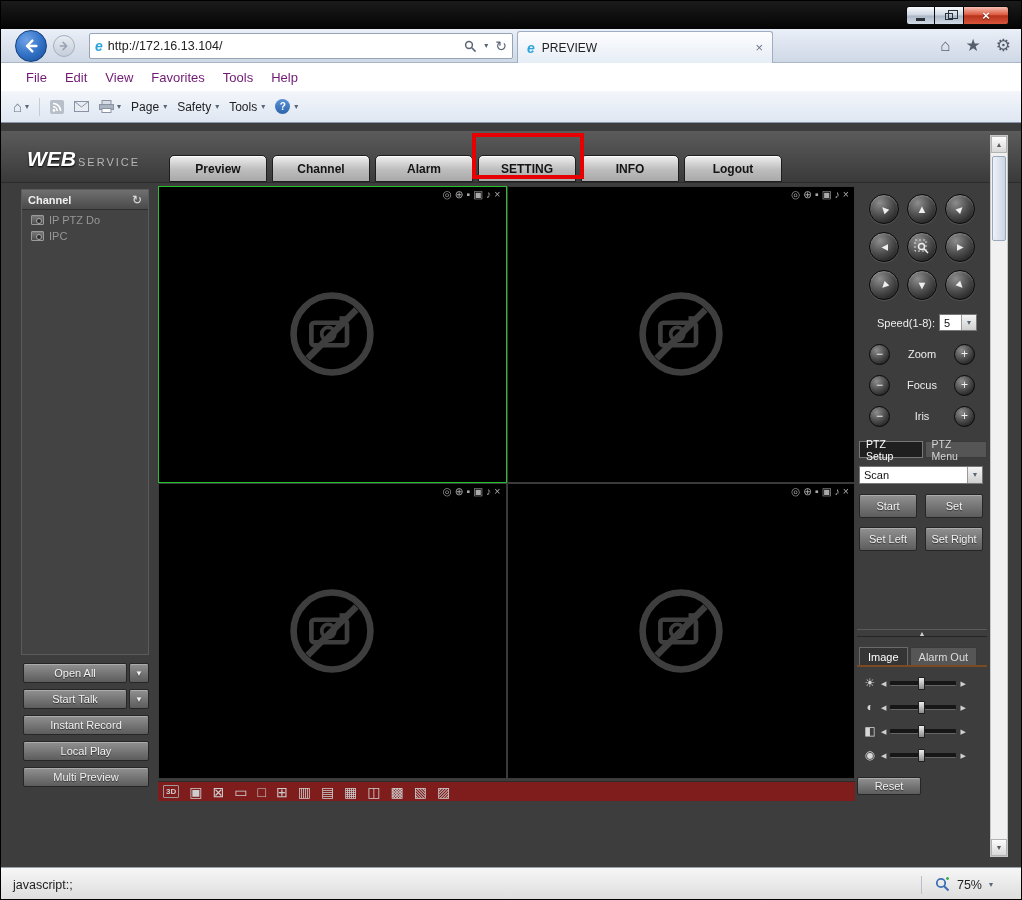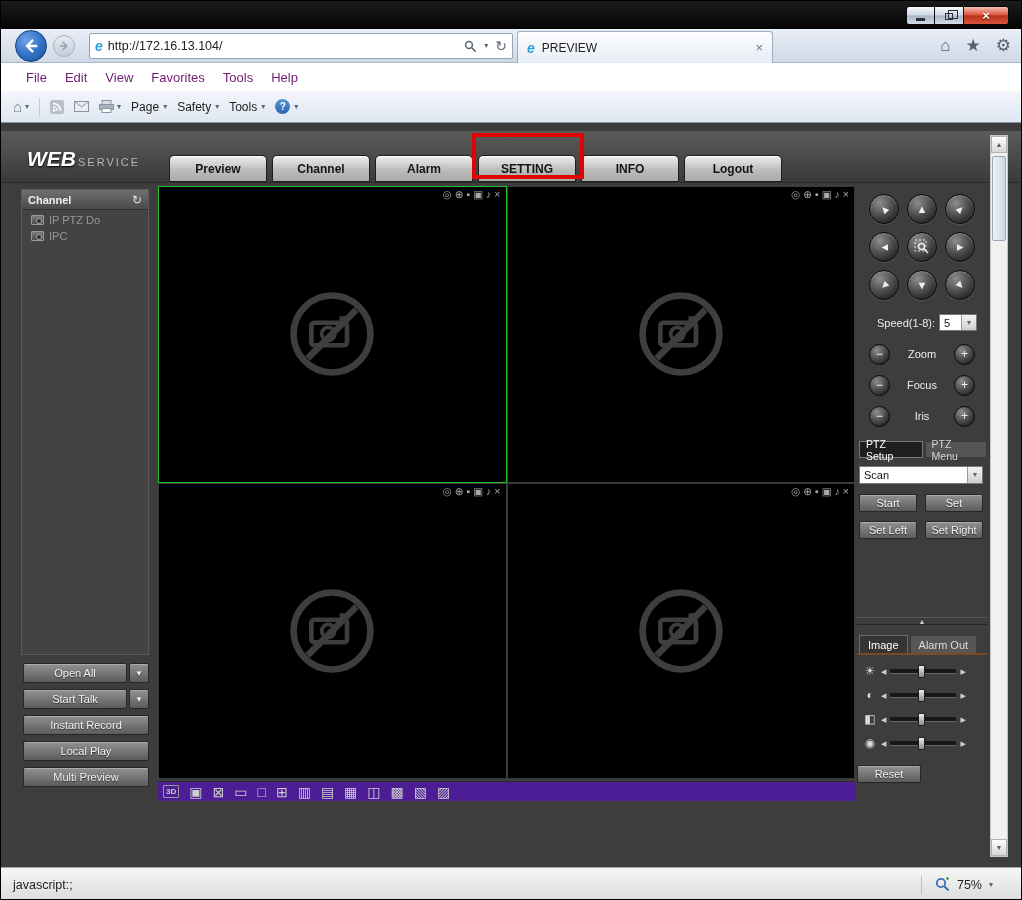--- a/index.html
+++ b/index.html
@@ -76,21 +76,21 @@
 
   
   .video-grid{position:absolute;left:157px;top:63px;width:697px;height:593px;display:grid;grid-template-columns:1fr 1fr;grid-template-rows:1fr 1fr;background:#000}
   .pane{position:relative;background:#000;border:1px solid #3a3a3a;display:flex;align-items:center;justify-content:center}
   .pane.selected{border:1px solid #24c32b;z-index:2}
   .pane-icons{position:absolute;top:2px;right:5px;display:flex;gap:3px}
   .p-ico{font-size:10.5px;color:#a9a9a9;line-height:1}
   .cam-off{opacity:.95}
 
   
-  .view-toolbar{position:absolute;left:157px;top:658px;width:697px;height:20px;background:#4c1d95;border-top:1px solid #2b2b2b;display:flex;align-items:center;gap:10px;padding:0 5px}
+  .view-toolbar{position:absolute;left:157px;top:658px;width:697px;height:20px;background:#7f1d1d;border-top:1px solid #2b2b2b;display:flex;align-items:center;gap:10px;padding:0 5px}
   .vt-ico{font-size:14px;color:#cdcdcd;line-height:1}
   .vt-txt{font-size:8px;font-weight:bold;color:#cdcdcd;border:1px solid #9a9a9a;padding:1px 2px;border-radius:1px}
 
   
   .right-panel{position:absolute;left:856px;top:63px;width:130px;height:678px}
   .ptz-pad{margin-top:8px;display:grid;grid-template-columns:repeat(3,30px);gap:8px;justify-content:center}
   .ptz-btn{width:30px;height:30px;border-radius:50%;background:radial-gradient(circle at 35% 28%,#8d8d8d,#4c4c4c 48%,#141414 95%);border:1px solid #0a0a0a;display:flex;align-items:center;justify-content:center;box-shadow:0 1px 1px rgba(255,255,255,.12),inset 0 1px 2px rgba(255,255,255,.28)}
   .tri{color:#efefef;font-size:11px;line-height:1;display:block}
   .r-45{transform:rotate(-45deg)} .r45{transform:rotate(45deg)}
   .r-90{transform:rotate(-90deg)} .r90{transform:rotate(90deg)}
@@ -105,21 +105,21 @@
   .zfi-row + .zfi-row{margin-top:9px}
   .circle-btn{width:21px;height:21px;border-radius:50%;background:radial-gradient(circle at 35% 28%,#8d8d8d,#4c4c4c 48%,#141414 95%);border:1px solid #0a0a0a;color:#f2f2f2;font-size:12px;display:flex;align-items:center;justify-content:center}
   .zfi-label{font-size:11px;color:#ededed}
   .ptz-tabs{margin:14px 0 0 2px;display:flex;gap:2px}
   .ptz-tab{height:17px;padding:0 6px;font-size:10.5px;display:flex;align-items:center;justify-content:center}
   .ptz-tab.active{background:#1f1f1f;border:1px solid #777;color:#fff}
   .ptz-tab.inactive{background:#555;border:1px solid #3a3a3a;color:#d6d6d6}
   .scan-select{margin:8px 0 0 2px;width:124px;height:18px}
   .btn-row{margin:10px 0 0 2px;display:flex;gap:8px}
   .btn-row + .btn-row{margin-top:9px}
-  .sm-btn{width:58px;height:18px}
+  .sm-btn{width:58px;height:24px}
   .collapse-divider{margin-top:78px;height:8px;border-top:1px solid #5a5a5a;border-bottom:1px solid #262626;display:flex;align-items:center;justify-content:center}
   .collapse-arrow{font-size:7px;color:#cfcfcf;line-height:1}
   .img-tabs{margin-top:10px;display:flex;gap:2px;padding-left:2px;border-bottom:2px solid #7a4a22}
   .img-tab{height:18px;padding:8px 8px;font-size:11px;display:flex;align-items:center}
   .img-tab.active{background:#353535;color:#fff;border:1px solid #6a6a6a;border-bottom:none}
   .img-tab.inactive{background:#565656;color:#dcdcdc;border:1px solid #3a3a3a;border-bottom:none}
   .slider-row{margin:8px 0 0 6px;height:16px;display:flex;align-items:center;gap:4px}
   .sl-ico{width:14px;font-size:12px;color:#d8d8d8;text-align:center;line-height:1}
   .sl-arr{font-size:7px;color:#d0d0d0;line-height:1}
   .sl-track{position:relative;width:66px;height:5px;background:#161616;border-bottom:1px solid #666;border-radius:1px}

